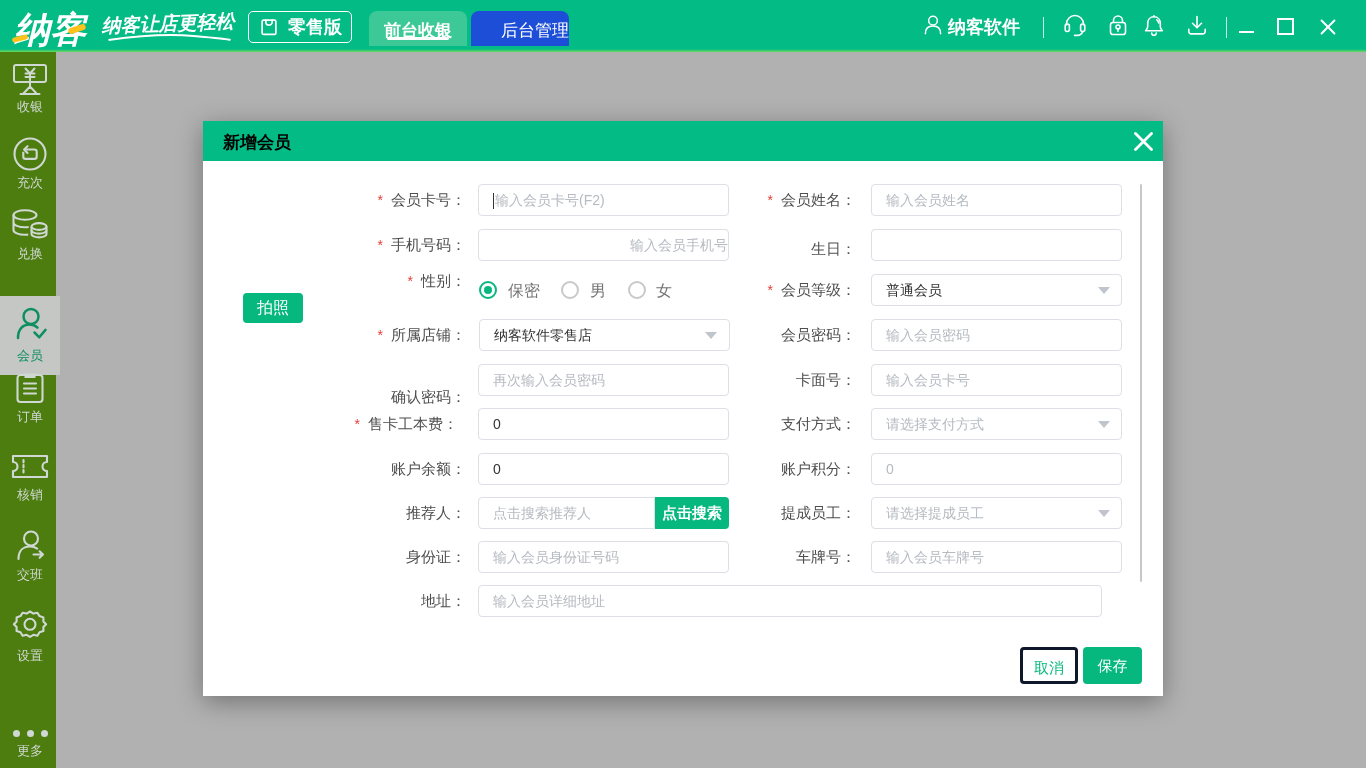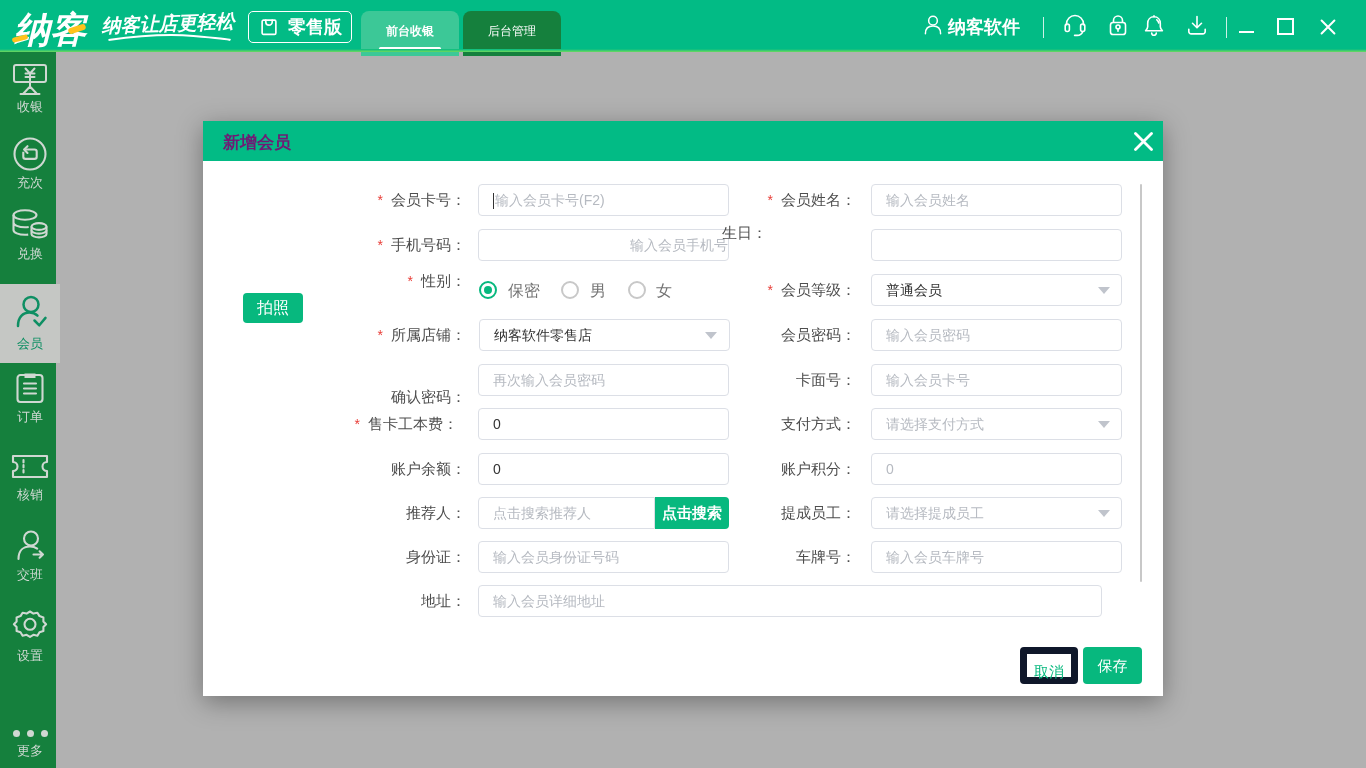--- a/index.html
+++ b/index.html
@@ -6,51 +6,51 @@
 html,body { width:1366px; height:768px; overflow:hidden; font-family:"Liberation Sans", sans-serif; }
 .abs { position:absolute; }
 #stage { position:relative; width:1366px; height:768px; background:#b1b1b1; }
 
 
 #topbar { position:absolute; left:0; top:0; width:1366px; height:52px; background:#02bb85; }
 #logo { position:absolute; left:14px; top:6px; width:150px; height:44px; color:#fff; font-size:36px; font-weight:bold; font-style:italic; letter-spacing:0; }
 #slogan { position:absolute; left:100px; top:8px; width:150px; color:#fff; }
 #badge { position:absolute; left:248px; top:11px; width:104px; height:32px; border:1px solid #fff; border-radius:5px; color:#fff; display:flex; align-items:center; padding-left:9px; }
 #badge .txt { font-size:18px; font-weight:bold; margin-left:8px; }
-.tab { position:absolute; top:11px; height:45px; background:#3cc897; border-radius:8px 8px 0 0; color:#fff; text-align:center; font-size:12px; line-height:40px; }
+.tab { position:absolute; top:11px; height:35px; background:#3cc897; border-radius:8px 8px 0 0; color:#fff; text-align:center; font-size:17px; line-height:40px;margin-left:8px; }
 #tab1 { left:361px; width:98px; font-weight:bold; }
-#tab2 { left:463px; width:98px; background:#15803d; }
+#tab2 { left:463px; width:98px; background:#1d4ed8;text-align:right; }
 #tab1 .ul { position:absolute; left:18px; bottom:6px; width:62px; height:3px; background:#fff; border-radius:2px; }
 .topico { position:absolute; top:0; }
 #username { position:absolute; left:948px; top:15px; font-size:18px; font-weight:bold; color:#fff; }
 .vsep { position:absolute; top:17px; width:1px; height:21px; background:rgba(255,255,255,0.8); }
 
 
-#sidebar { position:absolute; left:0; top:52px; width:56px; height:716px; background:#15803d; }
+#sidebar { position:absolute; left:0; top:52px; width:56px; height:716px; background:#4d7c0f; }
 .sitem { position:absolute; left:0; width:60px; text-align:center; color:#cfd8d2; font-size:13px; }
 .sitem.active { background:#c5c7c4; color:#0e8f63; }
 .sitem svg { display:block; margin:0 auto; }
 .stxt { margin-top:2px; font-size:13px; }
 .dot { display:inline-block; width:7px; height:7px; border-radius:50%; background:#cfd8d2; margin:0 3.5px; }
 .tcaret { display:inline-block; width:1px; height:16px; background:#333; vertical-align:middle; margin-right:1px; }
 
 
 #modal { position:absolute; left:203px; top:121px; width:960px; height:575px; background:#fff; box-shadow:0 6px 24px rgba(0,0,0,0.35); }
 #mhead { position:absolute; left:0; top:0; width:960px; height:40px; background:#02bb85; }
-#mtitle { position:absolute; left:20px; top:10px; font-size:17px; font-weight:bold; color:#701a75; }
+#mtitle { position:absolute; left:20px; top:10px; font-size:17px; font-weight:bold; color:#000000; }
 #photobox { position:absolute; left:21px; top:62px; width:98px; height:100px; background:#ededed; text-align:center; color:#9a9a9a; }
 #photobox .l1 { margin-top:22px; font-size:17px; }
 #photobox .l2 { margin-top:5px; font-size:15px; }
 #snapbtn { position:absolute; left:40px; top:172px; width:60px; height:30px; background:#07b87e; border-radius:4px; color:#fff; font-size:16px; text-align:center; line-height:30px; }
 .lab { position:absolute; top:0; height:32px; line-height:32px; font-size:15px; color:#4e4e4e; text-align:right; white-space:nowrap; }
 .lab .star { color:#e83c36; margin-right:4px; font-size:14px; }
 .inp { position:absolute; top:0; width:251px; height:32px; border:1px solid #dcdfe6; border-radius:4px; line-height:30px; font-size:14px; color:#b6bac1; padding-left:14px; background:#fff; white-space:nowrap; overflow:hidden; }
 .inp.val { color:#333; }
 .caret-dn { position:absolute; top:13px; width:0; height:0; border-left:6px solid transparent; border-right:6px solid transparent; border-top:7px solid #c0c4cc; }
-#footer-cancel { position:absolute; left:817px; top:526px; width:58px; height:37px; border:7px solid #0f172a; border-radius:4px; color:#07b87e; font-size:15px; text-align:center; line-height:35px; }
+#footer-cancel { position:absolute; left:817px; top:526px; width:58px; height:37px; border:3px solid #0f172a; border-radius:4px; color:#07b87e; font-size:15px; text-align:center; line-height:35px; }
 #footer-save { position:absolute; left:880px; top:526px; width:59px; height:37px; background:#07b87e; border-radius:4px; color:#fff; font-size:15px; text-align:center; line-height:37px; }
 #scrollthumb { position:absolute; left:937px; top:63px; width:2px; height:398px; background:#c8c8c8; border-radius:2px; }
 
 .radio { position:absolute; width:18px; height:18px; border-radius:50%; }
 .radio.on { border:2px solid #07b87e; }
 .radio.on::after { content:""; position:absolute; left:3px; top:3px; width:8px; height:8px; border-radius:50%; background:#07b87e; }
 .radio.off { border:2px solid #c8c8c8; }
 .rlab { position:absolute; font-size:16px; color:#737373; }
 #searchbtn { position:absolute; background:#07b87e; color:#fff; font-size:15px; font-weight:bold; text-align:center; border-radius:0 4px 4px 0; }
 </style>
@@ -133,21 +133,21 @@
     <div class="sitem" style="top:155px;height:66px;">
       <svg width="40" height="36" viewBox="0 0 40 36" fill="none" stroke="#cfd8d2" stroke-width="2.1">
         <ellipse cx="15" cy="8" rx="11.5" ry="4.8"></ellipse>
         <path d="M3.5 8 v15 c0 2.6 5 4.8 11.5 4.8 1.1 0 2.2 -.1 3.2 -.2 M3.5 15.5 c0 2.6 5 4.8 11.5 4.8 1.3 0 2.6 -.1 3.7 -.3"></path>
         <ellipse cx="29" cy="19.5" rx="7.5" ry="3.4"></ellipse>
         <path d="M21.5 19.5 v7.5 c0 1.9 3.4 3.4 7.5 3.4 s7.5 -1.5 7.5 -3.4 v-7.5"></path>
         <path d="M21.5 23.2 c0 1.9 3.4 3.4 7.5 3.4 s7.5 -1.5 7.5 -3.4"></path>
       </svg>
       <div class="stxt">兑换</div>
     </div>
-    <div class="sitem active" style="top:232px;height:79px;padding-top:9px;">
+    <div class="sitem active" style="top:244px;height:79px;padding-top:9px;">
       <svg width="40" height="40" viewBox="0 0 40 40" fill="none" stroke="#0e8f63" stroke-width="2.5">
         <circle cx="21" cy="11.5" r="7.5"></circle>
         <path d="M8 33 c0 -9 5 -13.5 11.5 -13.5 3.2 0 6 1.1 8 3.2" stroke-linecap="round"></path>
         <path d="M24.5 27.5 l4.8 4.8 6.2 -7.4" stroke-linecap="round" stroke-linejoin="round"></path>
       </svg>
       <div class="stxt">会员</div>
     </div>
     <div class="sitem" style="top:318px;height:66px;">
       <svg width="36" height="36" viewBox="0 0 36 36" fill="none" stroke="#cfd8d2" stroke-width="2.1">
         <rect x="5.5" y="5" width="25" height="27" rx="3"></rect>
@@ -192,21 +192,21 @@
         </svg>
     </div>
     <div id="snapbtn">拍照</div>
     <div id="formrows">
     <div class="lab" style="left:40px;top:63px;width:223px;"><span class="star">*</span> 会员卡号：</div>
     <div class="inp" style="left:275px;top:63px;"><span class="tcaret"></span>输入会员卡号(F2)</div>
     <div class="lab" style="left:430px;top:63px;width:223px;"><span class="star">*</span> 会员姓名：</div>
     <div class="inp" style="left:668px;top:63px;">输入会员姓名</div>
     <div class="lab" style="left:40px;top:108px;width:223px;"><span class="star">*</span> 手机号码：</div>
     <div class="inp" style="left:275px;top:108px;text-align:right;">输入会员手机号</div>
-    <div class="lab" style="left:430px;top:96px;width:223px;text-align:center;">生日：</div>
+    <div class="lab" style="left:430px;top:112px;width:223px;">生日：</div>
     <div class="inp" style="left:668px;top:108px;"></div>
     <div class="lab" style="left:40px;top:144px;width:223px;"><span class="star">*</span> 性别：</div>
     <div class="radio on" style="left:276px;top:160px;"></div>
     <div class="rlab" style="left:305px;top:160px;">保密</div>
     <div class="radio off" style="left:358px;top:160px;"></div>
     <div class="rlab" style="left:387px;top:160px;">男</div>
     <div class="radio off" style="left:425px;top:160px;"></div>
     <div class="rlab" style="left:453px;top:160px;">女</div>
     <div class="lab" style="left:430px;top:153px;width:223px;"><span class="star">*</span> 会员等级：</div>
     <div class="inp val" style="left:668px;top:153px;">普通会员</div>

